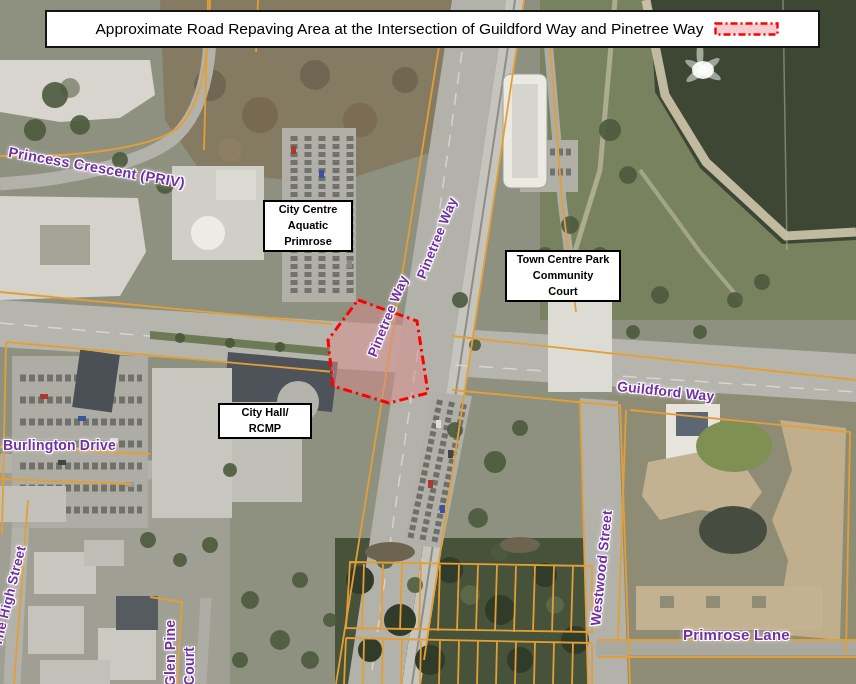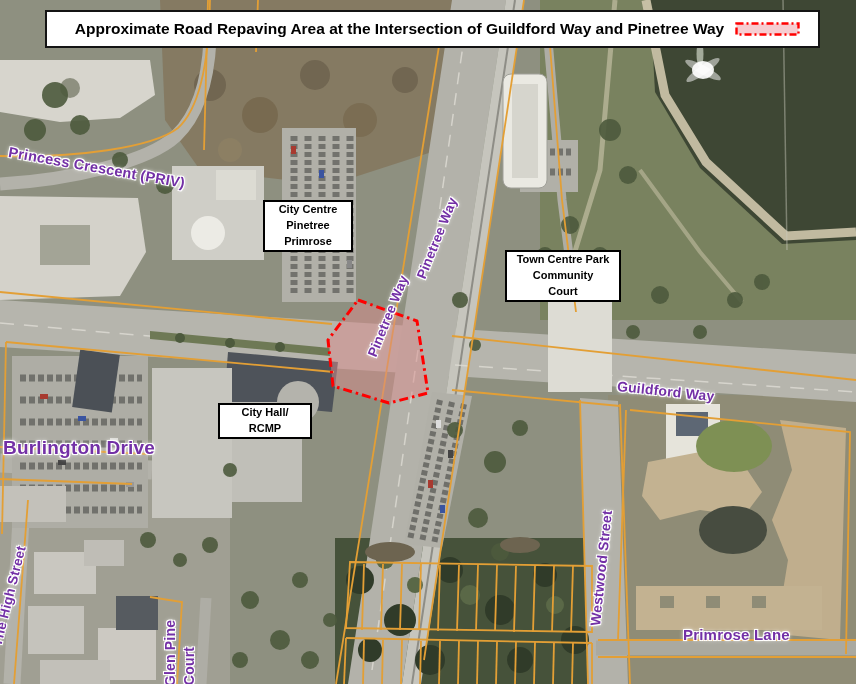--- a/index.html
+++ b/index.html
@@ -9,35 +9,35 @@
   }
   .map-svg { position:absolute; left:0; top:0; }
 
   
   .titlebar {
     position:absolute; left:45px; top:10px; width:775px; height:38px;
     background:#ffffff; border:2px solid #141414; box-sizing:border-box;
     display:flex; align-items:center; justify-content:center; gap:10px;
     z-index:30;
   }
-  .title-text { font-weight:bold; font-size:15.5px; color:#000; white-space:nowrap;margin-left:12px; }
+  .title-text { font-weight:normal; font-size:15.5px; color:#000; white-space:nowrap;margin-left:12px; }
   .legend-swatch rect { stroke:#ff0000; }
 
   
   .street {
     position:absolute; z-index:20; color:#7330a6; font-weight:bold;
     font-size:13.5px; white-space:nowrap; letter-spacing:.2px;
     text-shadow:-1px -1px 0 #fff, 1px -1px 0 #fff, -1px 1px 0 #fff,
                  1px 1px 0 #fff, 0 0 3px #fff, 0 0 5px #fff;
   }
   #lbl-princess   { left:10px;  top:144px; font-size:14.5px; transform:rotate(10deg); transform-origin:0 0; }
   #lbl-pinetree-u { left:437px; top:238px; transform:translate(-50%,-50%) rotate(-68deg); }
   #lbl-pinetree-l { left:388px; top:316px; transform:translate(-50%,-50%) rotate(-68deg); }
   #lbl-guildford  { left:618px; top:378px; font-size:14px; transform:rotate(6deg); transform-origin:0 0; }
-  #lbl-burlington { left:3px;   top:437px; font-size:19px; }
+  #lbl-burlington { left:3px;   top:437px; font-size:14px; }
   #lbl-westwood   { left:601px; top:568px; font-size:14px; transform:translate(-50%,-50%) rotate(-84deg); }
   #lbl-primrose   { left:683px; top:626px; font-size:15px; }
   #lbl-highstreet { left:9px;   top:596px; transform:translate(-50%,-50%) rotate(-76deg); }
   #lbl-glenpine   { left:170px; top:653px; font-size:14px; transform:translate(-50%,-50%) rotate(-90deg); }
   #lbl-court      { left:189px; top:666px; font-size:14px; transform:translate(-50%,-50%) rotate(-90deg); }
 
   
   .placebox {
     position:absolute; z-index:25; background:#ffffff; border:2px solid #000;
     box-sizing:border-box; text-align:center; color:#000;
@@ -319,21 +319,21 @@
   <div class="street" id="lbl-guildford">Guildford Way</div>
   <div class="street" id="lbl-burlington">Burlington Drive</div>
   <div class="street" id="lbl-westwood">Westwood Street</div>
   <div class="street" id="lbl-primrose">Primrose Lane</div>
   <div class="street" id="lbl-highstreet">The High Street</div>
   <div class="street" id="lbl-glenpine">Glen Pine</div>
   <div class="street" id="lbl-court">Court</div>
 
   <div class="placebox" id="box-aquatic">
     <span>City Centre</span>
-    <span>Pinetree</span>
+    <span>Aquatic</span>
     <span>Primrose</span>
   </div>
   <div class="placebox" id="box-towncentre">
     <span>Town Centre Park</span>
     <span>Community</span>
     <span>Court</span>
   </div>
   <div class="placebox" id="box-cityhall">
     <span>City Hall/</span>
     <span>RCMP</span>

